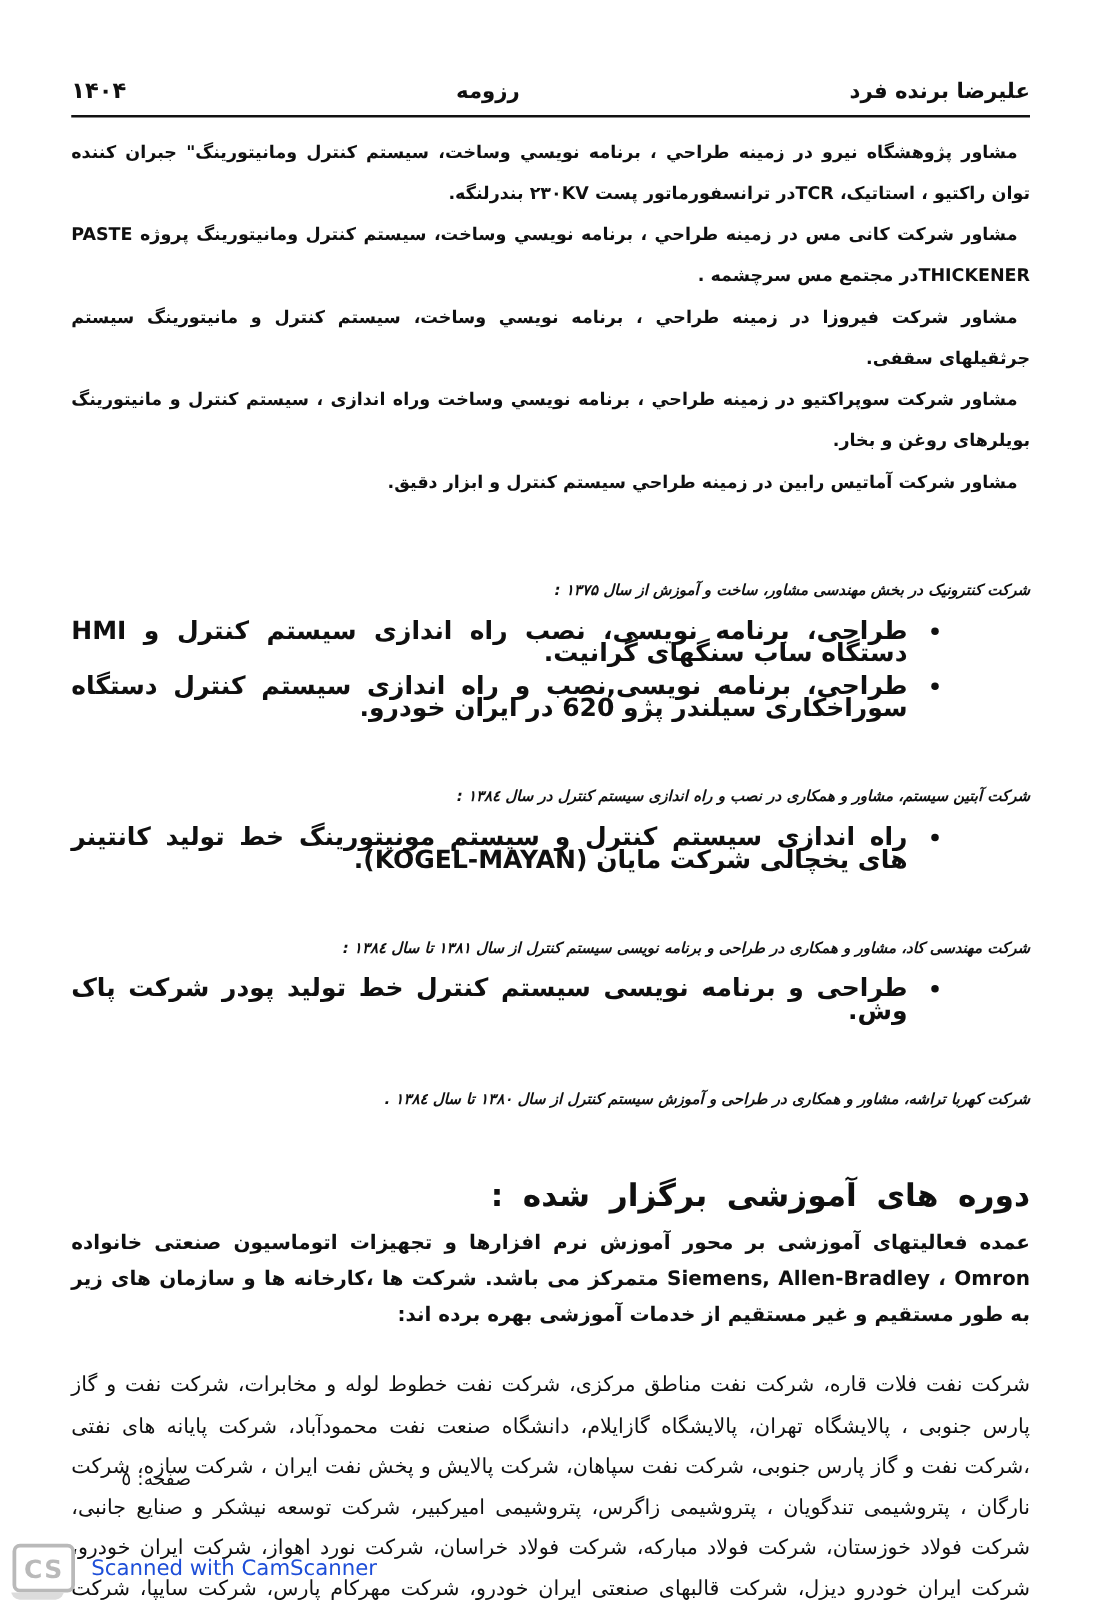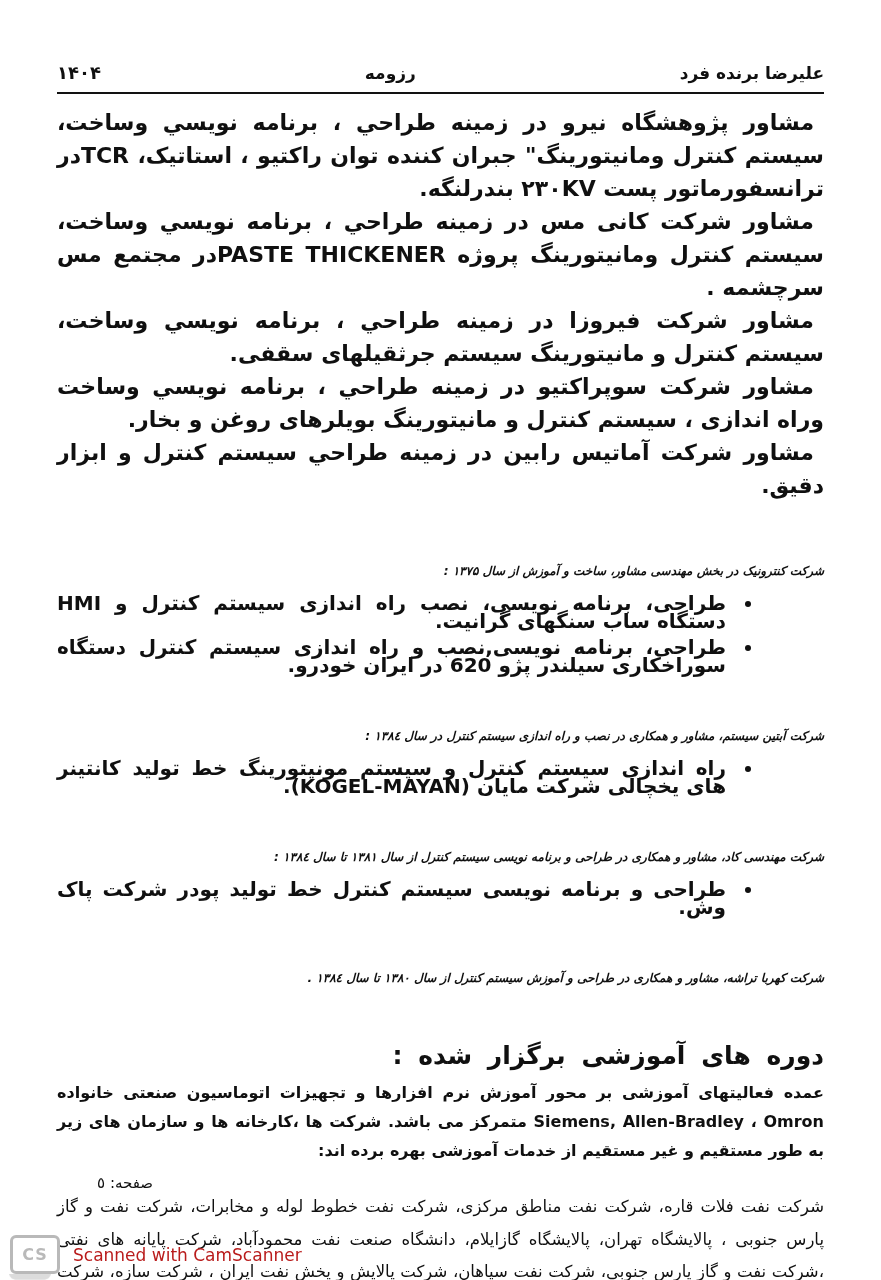--- a/index.html
+++ b/index.html
@@ -12,21 +12,21 @@
   .content { padding:62px 57px 0 57px; direction:rtl; }
 
   
   .doc-header { display:flex; justify-content:space-between; align-items:baseline;
     font-weight:bold; font-size:17px; }
   .doc-header .year { font-size:18px; }
   .rule { border:none; border-top:2.5px solid #121212; margin:9px 0 0 0; }
 
   
   .consult { margin-top:12px; }
-  .consult p { margin:0; font-weight:bold; font-size:22px; line-height:33px;
+  .consult p { margin:0; font-weight:bold; font-size:14px; line-height:33px;
     text-align:justify; text-indent:10px; }
 
   
   .section { text-align:right; }
   .sec-h { font-weight:bold; font-style:italic; font-size:12px; line-height:30px; margin:0; }
   .section ul { margin:8px 0 0 0; padding:0 92px 0 0; }
   .section li { font-weight:bold; font-size:20px; line-height:18px; margin-bottom:8px;
     text-align:justify; padding-right:6px; }
   .gap-lg { margin-top:54px; }
   .gap-md { margin-top:47px; }
@@ -37,26 +37,26 @@
   .intro { margin:0; font-weight:bold; font-size:16px; line-height:29px; text-align:justify; }
   .companies { margin:26px 0 0 0; font-weight:400; font-size:16.5px; line-height:32.5px;
     text-align:justify; }
 
   
   .page-num { position:absolute; right:728px; left:auto; bottom:88px; direction:rtl;
     font-size:15px; white-space:nowrap;text-align:right; }
   .watermark { position:absolute; left:10px; bottom:6px; display:flex; align-items:center;
     gap:13px; direction:ltr; }
   .cs-badge { position:relative; width:44px; height:33px; border:3px solid #b9b9b9;
-    border-radius:6px; background:#fff; color:#b9b9b9; font-weight:bold; font-size:16px;
+    border-radius:6px; background:#fff; color:#b9b9b9; font-weight:bold; font-size:20px;
     display:flex; align-items:center; justify-content:center; letter-spacing:1px; }
   .cs-badge::after { content:""; position:absolute; left:-3px; bottom:-9px;
     width:40px; height:6px; background:#dcdcdc; border-radius:0 0 5px 5px;
     transform:perspective(20px) rotateX(-18deg); }
-  .wm-text { color:#b91c1c; font-size:17px; }
+  .wm-text { color:#1d4ed8; font-size:17px; }
 </style>
 </head>
 <body>
 
 <div class="page">
   <div class="content">
 
     <div class="doc-header">
       <span>علیرضا برنده فرد</span>
       <span>رزومه</span>

